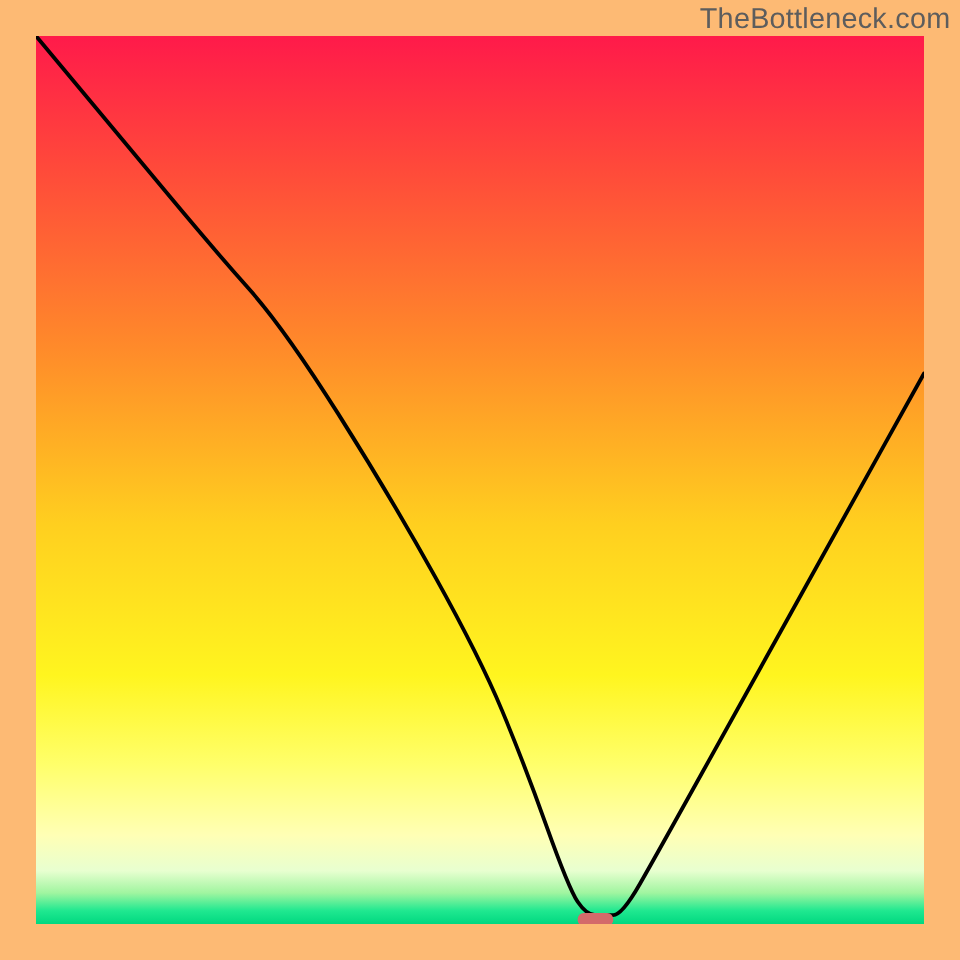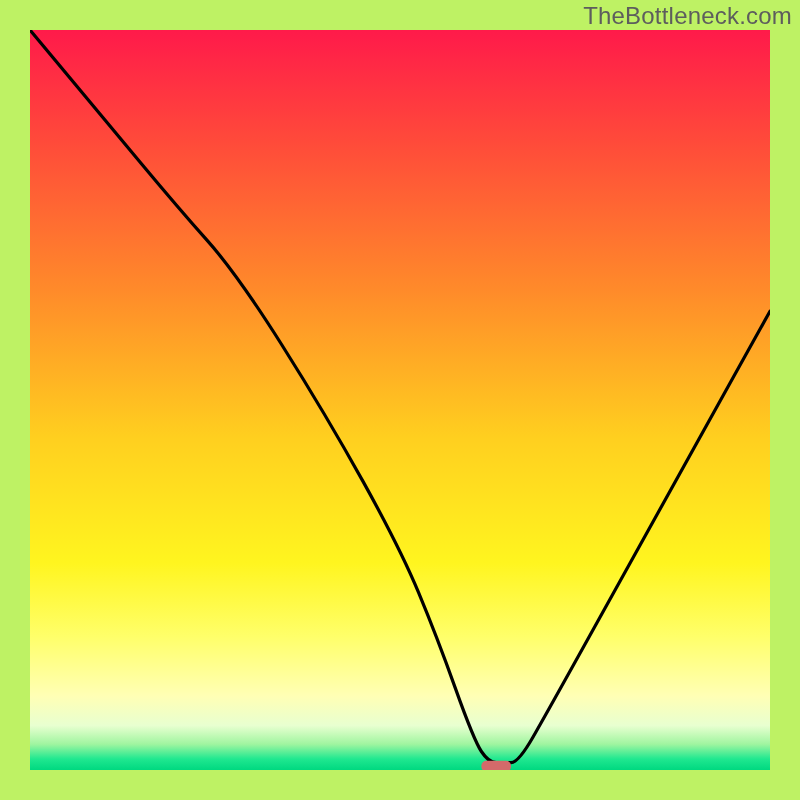--- a/index.html
+++ b/index.html
@@ -8,21 +8,21 @@
     width: 800px;
     height: 800px;
     background: #000;
     font-family: Arial, Helvetica, sans-serif;
     overflow: hidden;
   }
   .frame {
     position: relative;
     width: 800px;
     height: 800px;
-    background: #bef264;
+    background: #fdba74;
   }
   .watermark {
     position: absolute;
     top: 2px;
     right: 8px;
     color: #5d5d5d;
     font-size: 24px;
     font-weight: 500;
     letter-spacing: 0.2px;
     z-index: 10;

